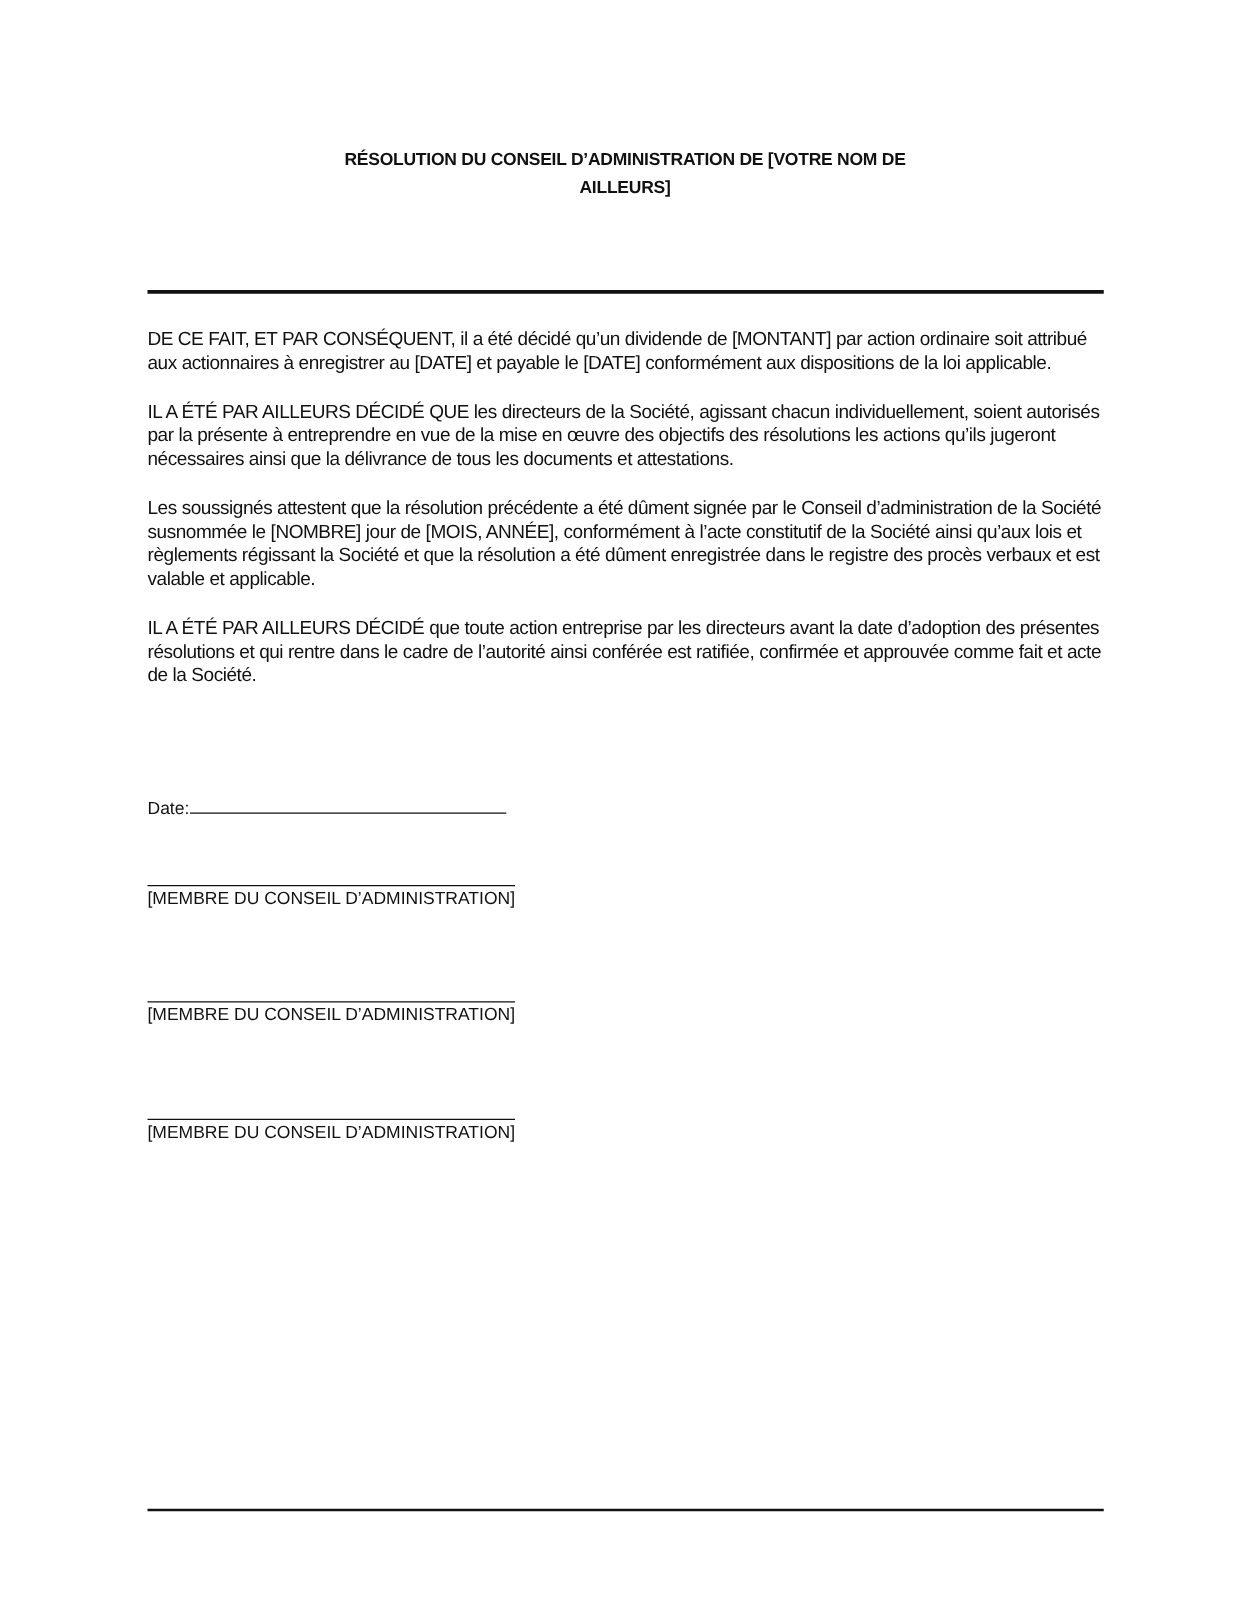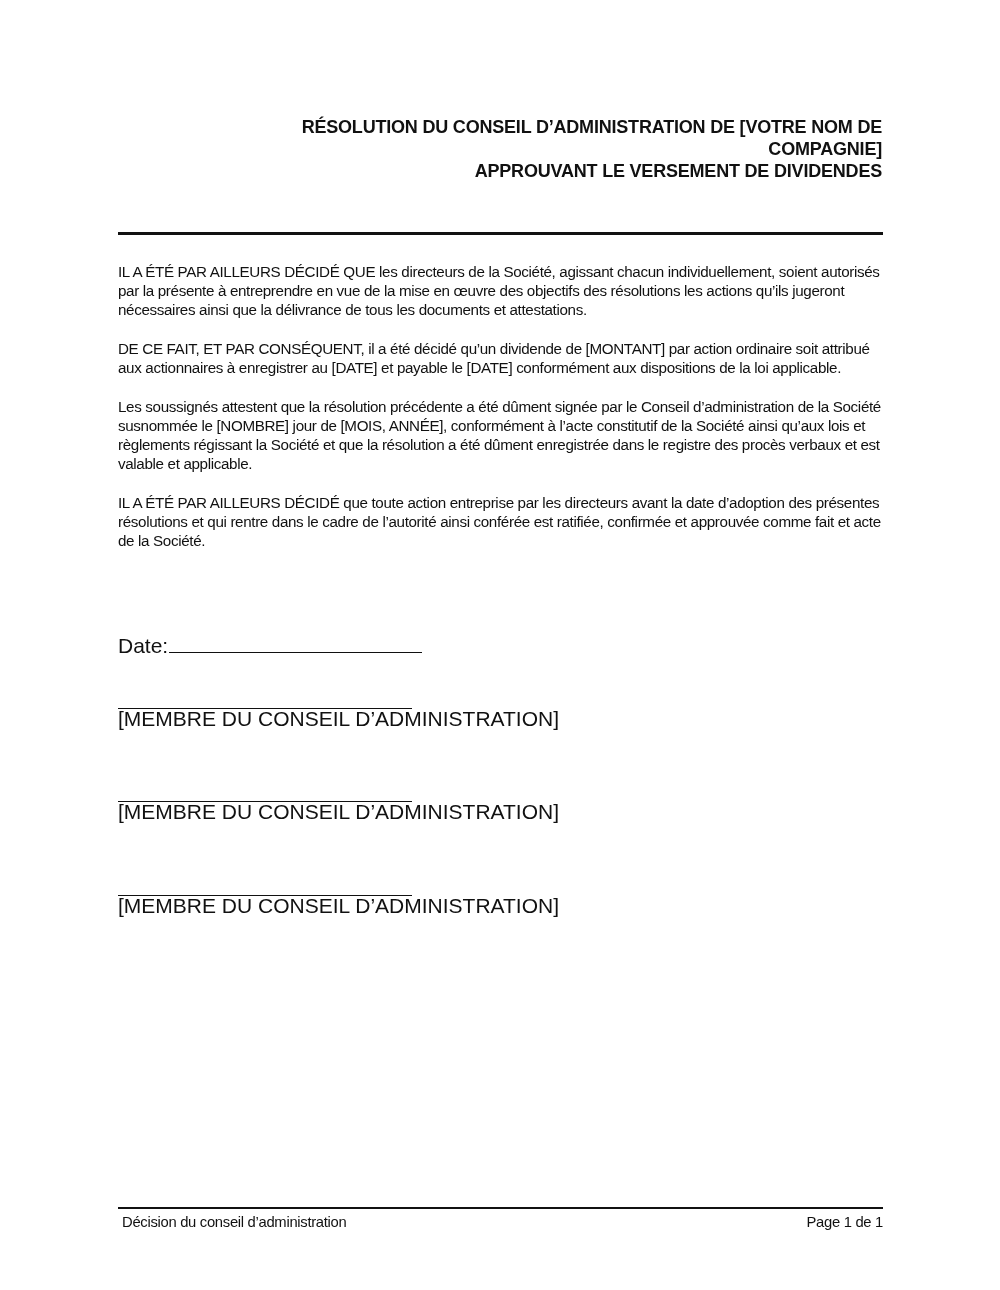--- a/index.html
+++ b/index.html
@@ -1,50 +1,49 @@
 <!DOCTYPE html>
 <html><head>
 <meta charset="utf-8">
 <style>
   html, body { margin: 0; padding: 0; background: #ffffff; }
   body { width: 1000px; height: 1290px; position: relative; overflow: hidden; color: #111; }
   .page { position: absolute; left: 0; top: 0; width: 1000px; height: 1290px; background: #fff; }
   .title {
     position: absolute; left: 118px; width: 764px; top: 116px;
-    text-align: right; font-family: "Liberation Sans", sans-serif; font-weight: bold;
-    font-size: 18px; line-height: 22px; letter-spacing: -0.2px; transform-origin: center top;
+    text-align: center; font-family: "Liberation Sans", sans-serif; font-weight: bold;
+    font-size: 14px; line-height: 22px; letter-spacing: -0.2px; transform-origin: center top;
   }
   .title div { margin: 0; }
   .rule-thick { position: absolute; left: 118px; width: 765px; top: 232px; height: 3px; background: #111; }
   .body { position: absolute; left: 118px; width: 770px; top: 262px;
     font-family: "Liberation Sans", sans-serif; font-size: 15.2px; line-height: 19.2px; letter-spacing: -0.35px; }
   .body p { margin: 0 0 19.4px 0; }
-  .sig { position: absolute; left: 118px; font-family: "Liberation Sans", sans-serif; font-size: 21px; line-height: 19px; }
+  .sig { position: absolute; left: 118px; font-family: "Liberation Sans", sans-serif; font-size: 14px; line-height: 19px; }
   .date-line { display: inline-block; width: 253px; border-bottom: 1.5px solid #111; height: 14px; vertical-align: baseline; margin-left: 1px; }
   .sig-line { width: 294px; border-top: 1.5px solid #111; }
   .footer-rule { position: absolute; left: 118px; width: 765px; top: 1207px; height: 2px; background: #111; }
   .footer { position: absolute; left: 122px; width: 761px; top: 1213px; font-family: "Liberation Sans", sans-serif;
     font-size: 14.8px; line-height: 19px; letter-spacing: -0.3px; display: flex; justify-content: space-between; }
 </style>
 </head>
 <body>
 
 <div class="page">
 
   <div class="title">
     <div>RÉSOLUTION DU CONSEIL D’ADMINISTRATION DE [VOTRE NOM DE</div>
-    <div>COMPAGNIE]</div>
-    <div>APPROUVANT LE VERSEMENT DE DIVIDENDES</div>
+    <div>AILLEURS]</div>
   </div>
 
   <div class="rule-thick"></div>
 
   <div class="body">
+    <p>DE CE FAIT, ET PAR CONSÉQUENT, il a été décidé qu’un dividende de [MONTANT] par action ordinaire soit attribué aux actionnaires à enregistrer au [DATE] et payable le [DATE] conformément aux dispositions de la loi applicable.</p>
     <p>IL A ÉTÉ PAR AILLEURS DÉCIDÉ QUE les directeurs de la Société, agissant chacun individuellement, soient autorisés par la présente à entreprendre en vue de la mise en œuvre des objectifs des résolutions les actions qu’ils jugeront nécessaires ainsi que la délivrance de tous les documents et attestations.</p>
-    <p>DE CE FAIT, ET PAR CONSÉQUENT, il a été décidé qu’un dividende de [MONTANT] par action ordinaire soit attribué aux actionnaires à enregistrer au [DATE] et payable le [DATE] conformément aux dispositions de la loi applicable.</p>
     <p>Les soussignés attestent que la résolution précédente a été dûment signée par le Conseil d’administration de la Société susnommée le [NOMBRE] jour de [MOIS, ANNÉE], conformément à l’acte constitutif de la Société ainsi qu’aux lois et règlements régissant la Société et que la résolution a été dûment enregistrée dans le registre des procès verbaux et est valable et applicable.</p>
     <p>IL A ÉTÉ PAR AILLEURS DÉCIDÉ que toute action entreprise par les directeurs avant la date d’adoption des présentes résolutions et qui rentre dans le cadre de l’autorité ainsi conférée est ratifiée, confirmée et approuvée comme fait et acte de la Société.</p>
   </div>
 
   <div class="sig" style="top:636px;">
     <span>Date:</span><span class="date-line"></span>
   </div>
 
   <div class="sig" style="top:708px;">
     <div class="sig-line"></div>
@@ -55,18 +54,14 @@
     <div class="sig-line"></div>
     <div>[MEMBRE DU CONSEIL D’ADMINISTRATION]</div>
   </div>
 
   <div class="sig" style="top:895px;">
     <div class="sig-line"></div>
     <div>[MEMBRE DU CONSEIL D’ADMINISTRATION]</div>
   </div>
 
   <div class="footer-rule"></div>
-  <div class="footer">
-    <span>Décision du conseil d’administration</span>
-    <span>Page 1 de 1</span>
-  </div>
 
 </div>
 
 </body></html>

